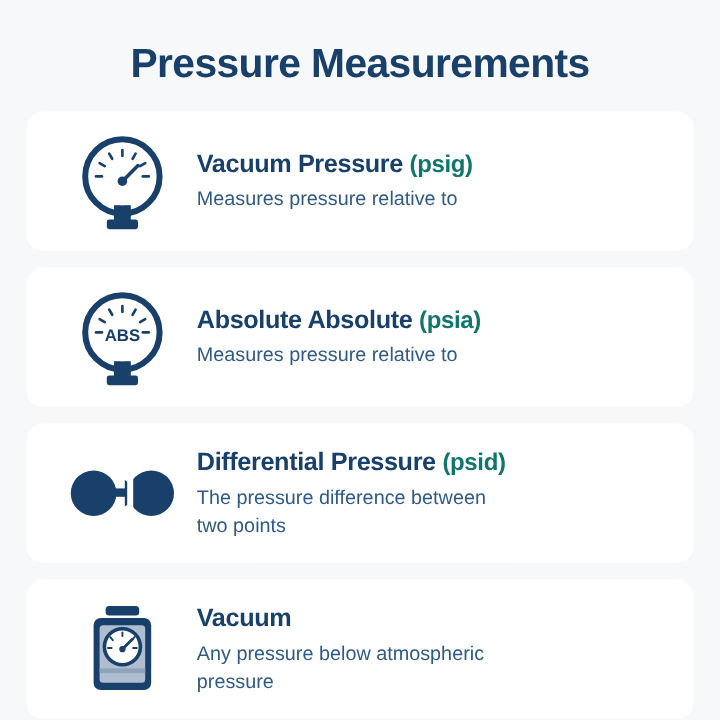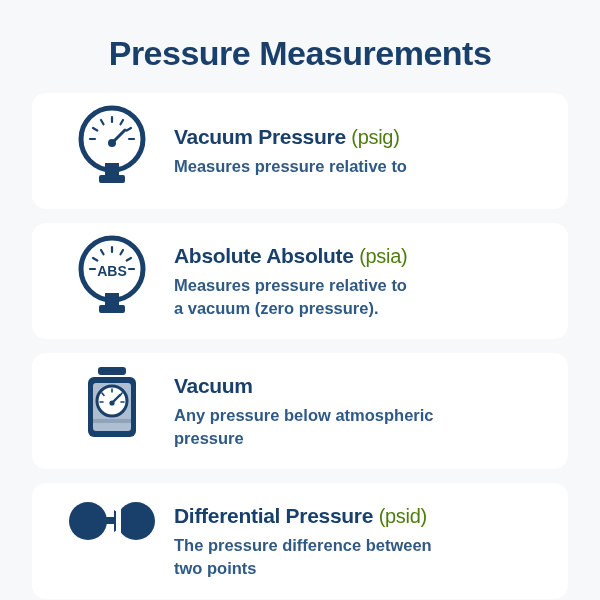--- a/index.html
+++ b/index.html
@@ -11,21 +11,21 @@
     height: 600px;
     background: #f7f8fa;
     font-family: "Liberation Sans", sans-serif;
     overflow: hidden;
   }
   .page {
     width: 600px;
     height: 600px;
     position: relative;
     box-sizing: border-box;
-    padding: 0 32px;
+    padding: 0 22px;
   }
   .title {
     text-align: center;
     color: #19406b;
     font-size: 34px;
     font-weight: bold;
     letter-spacing: -0.5px;
     padding-top: 34px;
     padding-bottom: 20px;
     margin: 0;
@@ -38,46 +38,45 @@
     display: flex;
     align-items: center;
     box-sizing: border-box;
     padding: 0 18px 0 22px;
   }
   .icon-wrap {
     width: 116px;
     min-width: 116px;
     height: 100px;
     display: flex;
-    align-items: flex-start;
+    align-items: center;
     justify-content: center;
   }
   .text-wrap {
     flex: 1;
     padding-left: 4px;
   }
   .item-title {
     color: #19406b;
     font-size: 21px;
     font-weight: bold;
     line-height: 1.2;
     margin: 0 0 6px 0;
     letter-spacing: -0.3px;
   }
   .item-unit {
-    color: #4d7c0f;
-    font-weight: normal;
+    color: #0f766e;
+    font-weight: bold;
     font-size: 20px;
   }
   .item-desc {
     color: #2f5a85;
     font-size: 16.5px;
     line-height: 1.35;
     margin: 0;
-    font-weight: bold;
   }
   svg { display: block; }
 </style>
 </head>
 <body>
 
 <div class="page">
 
   <h1 class="title">Pressure Measurements</h1>
 
@@ -121,21 +120,37 @@
           <line x1="18" y1="38" x2="23" y2="38"></line>
           <line x1="51" y1="19" x2="48.5" y2="23.3"></line>
           <line x1="59" y1="27" x2="54.7" y2="29.5"></line>
           <line x1="62" y1="38" x2="57" y2="38"></line>
         </g>
         <text x="40" y="45" text-anchor="middle" font-family="Liberation Sans, sans-serif" font-size="14" font-weight="bold" fill="#19406b">ABS</text>
       </svg>
     </div>
     <div class="text-wrap">
       <p class="item-title"><span>Absolute Absolute</span> <span class="item-unit">(psia)</span></p>
-      <p class="item-desc"><span>Measures pressure relative to</span><br><span>a vacuum (zero pressure).</span></p>
+      <p class="item-desc"><span>Measures pressure relative to</span><br></p>
+    </div>
+  </div>
+
+  <div class="card">
+    <div class="icon-wrap">
+      <svg width="88" height="60" viewBox="0 0 88 60">
+        <circle cx="20" cy="30" r="19" fill="#19406b"></circle>
+        <circle cx="68" cy="30" r="19" fill="#19406b"></circle>
+        <rect x="30" y="26" width="24" height="7" fill="#19406b"></rect>
+        <polygon points="46,19 62,30 46,41" fill="#19406b"></polygon>
+        <rect x="48" y="17" width="5" height="26" fill="#ffffff"></rect>
+      </svg>
+    </div>
+    <div class="text-wrap">
+      <p class="item-title"><span>Differential Pressure</span> <span class="item-unit">(psid)</span></p>
+      <p class="item-desc"><span>The pressure difference between</span><br><span>two points</span></p>
     </div>
   </div>
 
   <div class="card">
     <div class="icon-wrap">
       <svg width="72" height="84" viewBox="0 0 72 84">
         <rect x="22" y="6" width="28" height="8" rx="3" fill="#19406b"></rect>
         <path d="M18 16 h36 a6 6 0 0 1 6 6 v48 a6 6 0 0 1 -6 6 h-36 a6 6 0 0 1 -6 -6 v-48 a6 6 0 0 1 6 -6 z" fill="#19406b"></path>
         <path d="M20 22 h32 a3 3 0 0 1 3 3 v42 a3 3 0 0 1 -3 3 h-32 a3 3 0 0 1 -3 -3 v-42 a3 3 0 0 1 3 -3 z" fill="#aebdd0"></path>
         <circle cx="36" cy="40" r="15" fill="#ffffff" stroke="#19406b" stroke-width="3"></circle>
@@ -150,29 +165,13 @@
         <circle cx="36" cy="42" r="2.6" fill="#19406b"></circle>
         <rect x="17" y="58" width="38" height="4" fill="#8fa3bb"></rect>
       </svg>
     </div>
     <div class="text-wrap">
       <p class="item-title"><span>Vacuum</span> <span class="item-unit"></span></p>
       <p class="item-desc"><span>Any pressure below atmospheric</span><br><span>pressure</span></p>
     </div>
   </div>
 
-  <div class="card">
-    <div class="icon-wrap">
-      <svg width="88" height="60" viewBox="0 0 88 60">
-        <circle cx="20" cy="30" r="19" fill="#19406b"></circle>
-        <circle cx="68" cy="30" r="19" fill="#19406b"></circle>
-        <rect x="30" y="26" width="24" height="7" fill="#19406b"></rect>
-        <polygon points="46,19 62,30 46,41" fill="#19406b"></polygon>
-        <rect x="48" y="17" width="5" height="26" fill="#ffffff"></rect>
-      </svg>
-    </div>
-    <div class="text-wrap">
-      <p class="item-title"><span>Differential Pressure</span> <span class="item-unit">(psid)</span></p>
-      <p class="item-desc"><span>The pressure difference between</span><br><span>two points</span></p>
-    </div>
-  </div>
-
 </div>
 
 </body></html>

